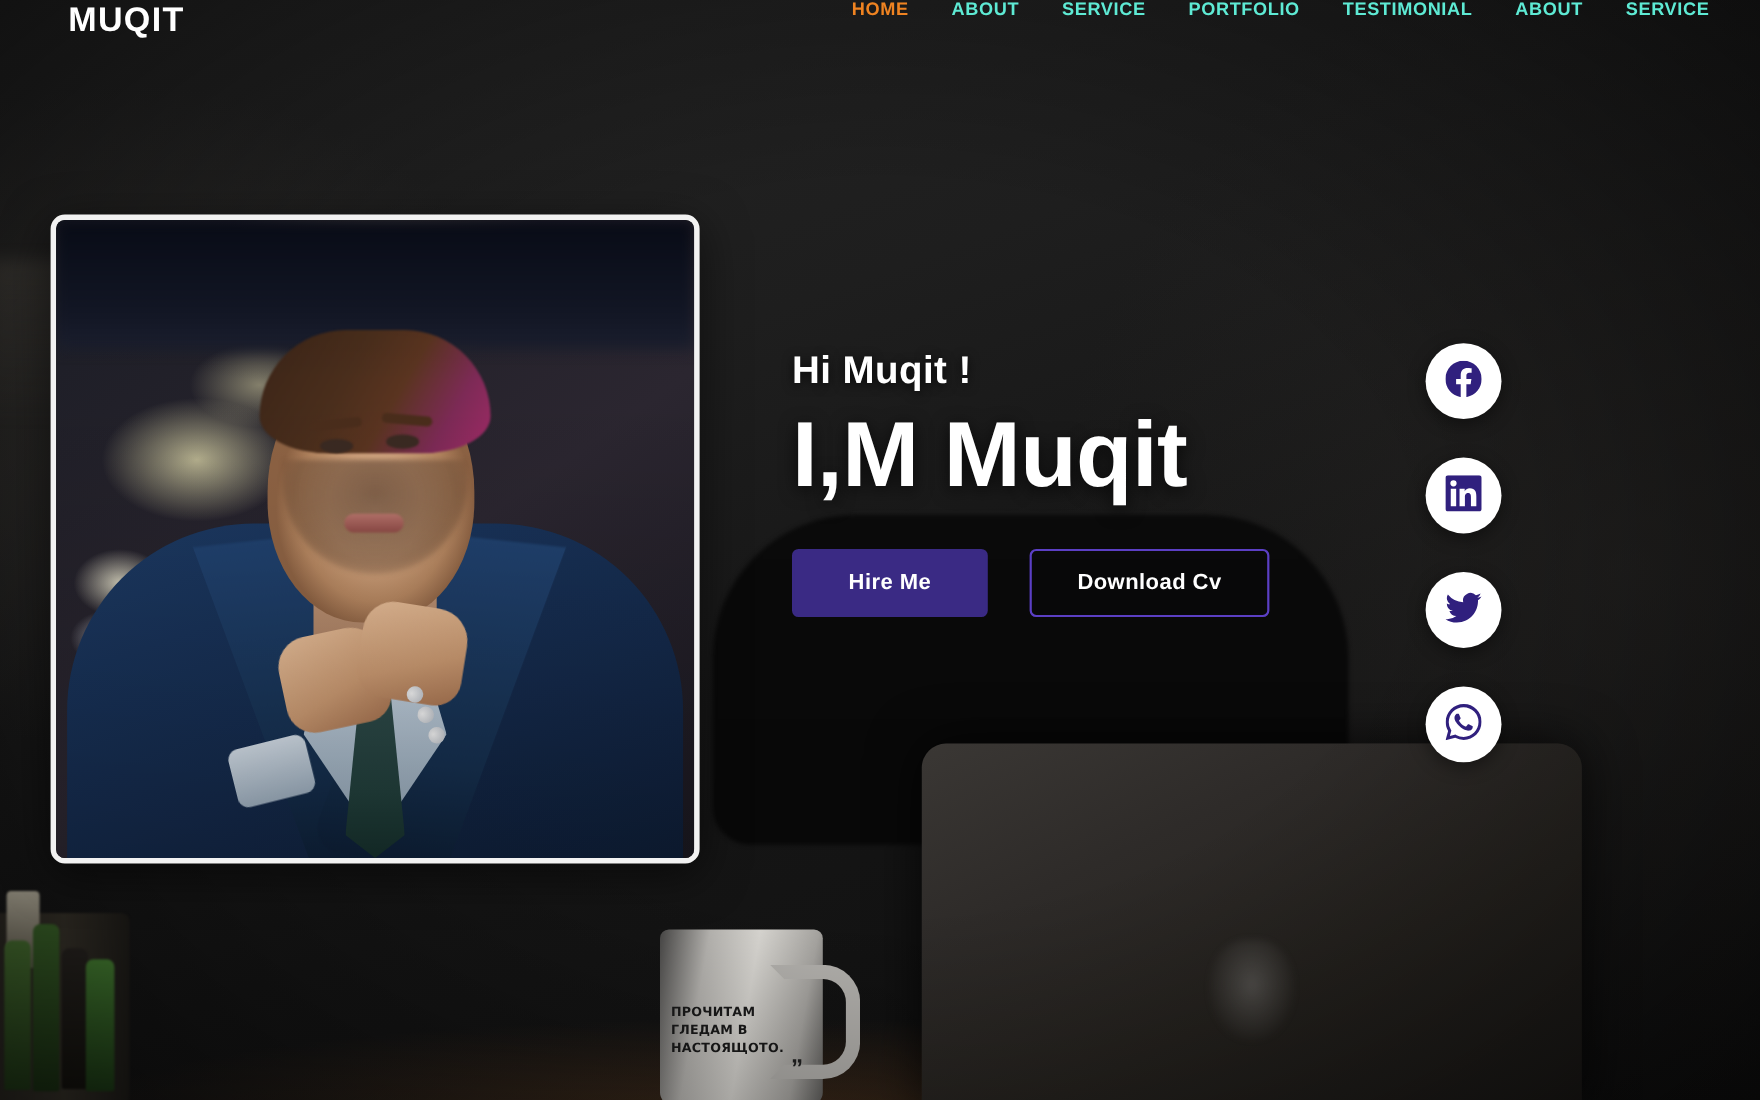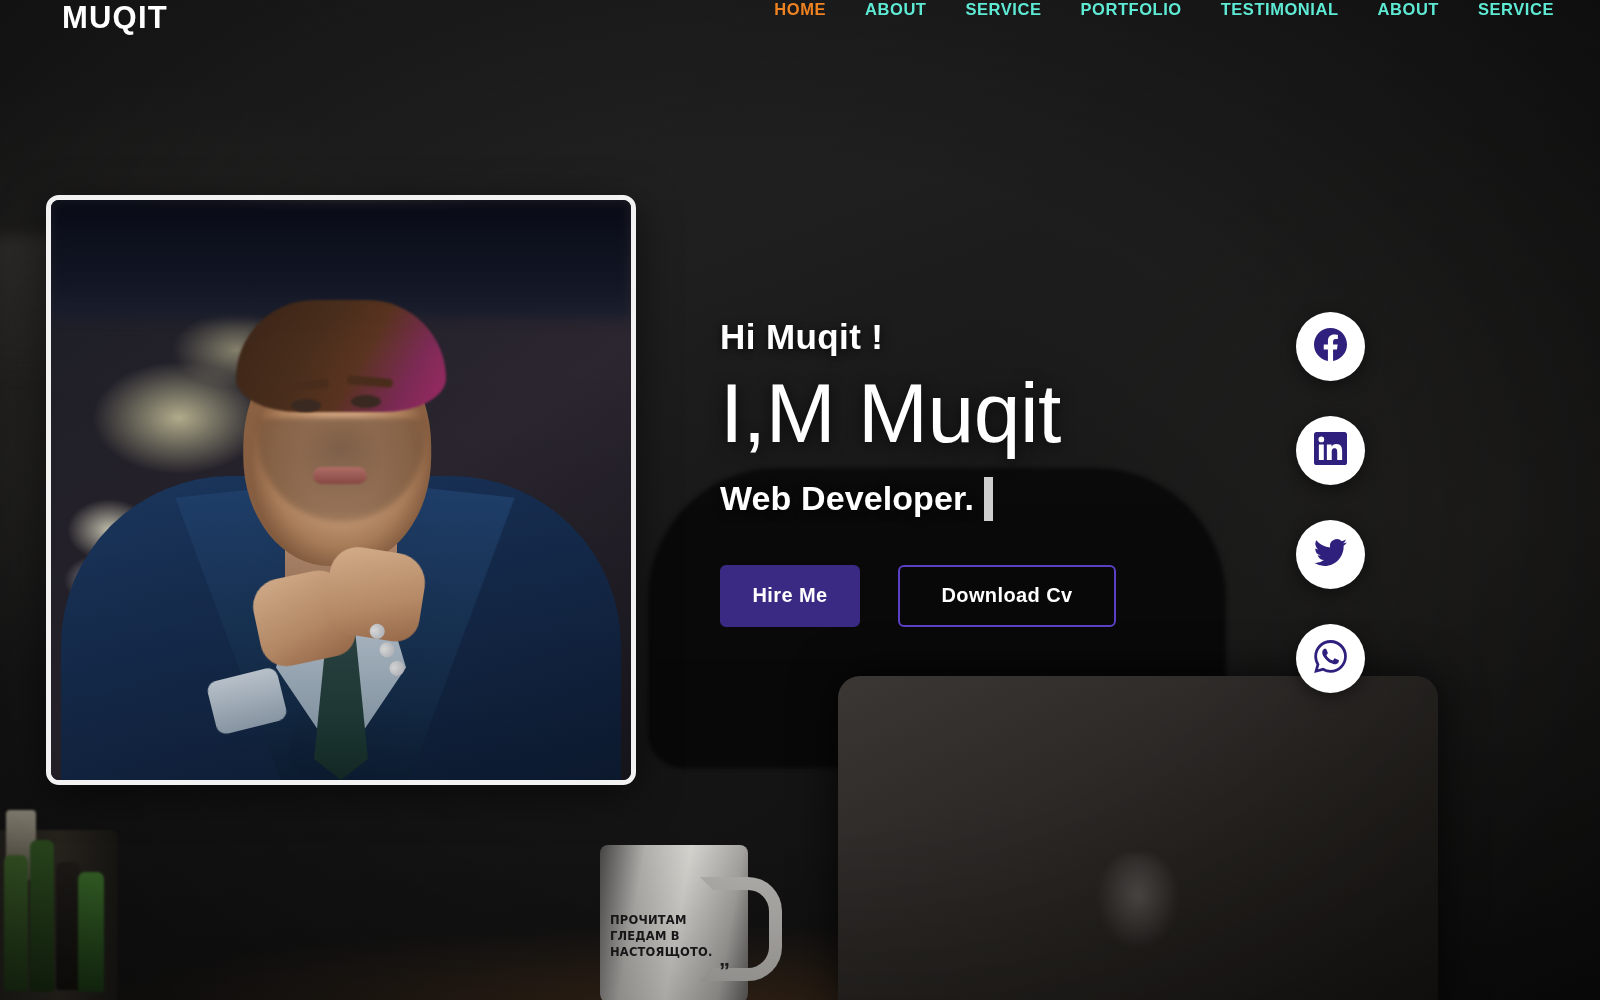--- a/index.html
+++ b/index.html
@@ -264,21 +264,21 @@
     z-index:25;
     width:620px;
   }
   .greeting {
     font-size:35px; font-weight:800; color:#ffffff;
     letter-spacing:.4px; line-height:1.1;
     text-shadow:0 2px 10px rgba(0,0,0,.75);
   }
   .title {
     margin-top:14px;
-    font-size:84px; font-weight:400; color:#ffffff;
+    font-size:84px; font-weight:700; color:#ffffff;
     letter-spacing:-0.5px; line-height:1.0;
     white-space:nowrap;
     text-shadow:0 3px 16px rgba(0,0,0,.7);
   }
   .subtitle-row {
     margin-top:22px;
     display:flex; align-items:center;
     font-size:34px; font-weight:800; color:#ffffff;
     letter-spacing:.1px;
     text-shadow:0 2px 10px rgba(0,0,0,.7);
@@ -294,21 +294,21 @@
     display:flex; align-items:center; gap:38px;
   }
   .btn {
     font-size:20px; font-weight:800; letter-spacing:.4px;
     color:#ffffff; cursor:pointer;
     border-radius:6px;
     display:inline-flex; align-items:center; justify-content:center;
     text-decoration:none;
   }
   .btn-primary {
-    width:140px; height:62px;
+    width:178px; height:62px;
     background:#3a2a84;
     border:2px solid #3a2a84;
   }
   .btn-outline {
     width:218px; height:62px;
     background:rgba(8,8,10,.45);
     border:2px solid #5b3fc4;
   }
 
   
@@ -392,24 +392,20 @@
             <i></i>
           </div>
       </div>
       <div class="photo-shade"></div>
     </div>
   </div>
 
   <div class="hero-content">
     <div class="greeting">Hi Muqit !</div>
     <div class="title">I,M Muqit</div>
-    <div class="subtitle-row">
-      <span>Web Developer.</span>
-      <span class="caret"></span>
-    </div>
     <div class="cta-row">
       <a class="btn btn-primary" href="#">Hire Me</a>
       <a class="btn btn-outline" href="#">Download Cv</a>
     </div>
   </div>
 
   <div class="social-rail">
 
     <div class="social-btn">
       <span>

